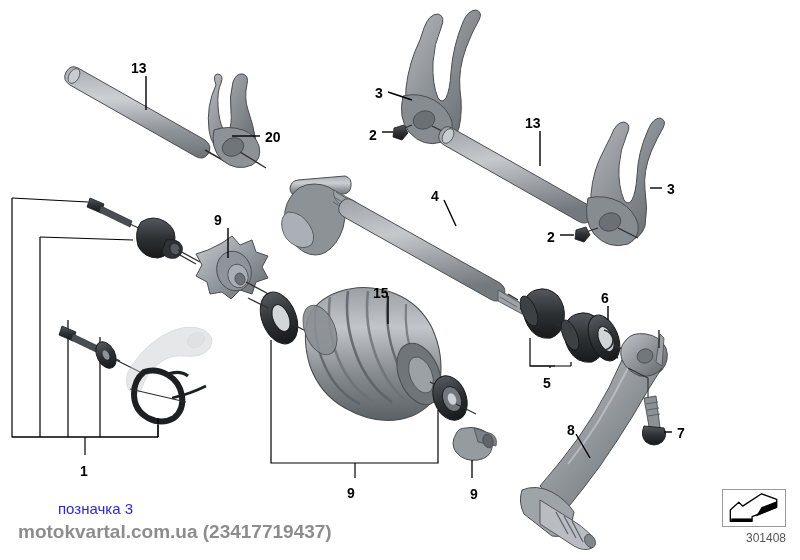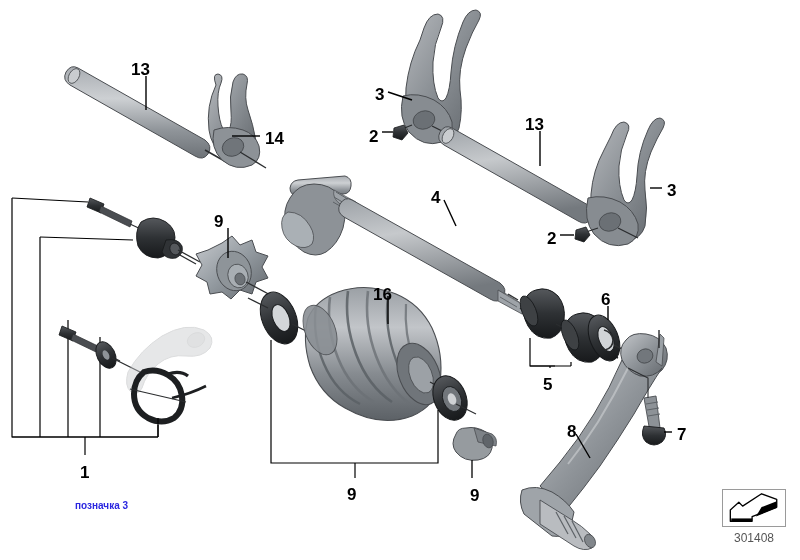--- a/index.html
+++ b/index.html
@@ -18,32 +18,32 @@
   #diagram-svg {
     position: absolute;
     left: 0; top: 0;
     width: 800px;
     height: 560px;
   }
   .callout {
     position: absolute;
     font-family: "Liberation Sans", sans-serif;
     font-weight: bold;
-    font-size: 17px;
+    font-size: 14px;
     color: #000000;
     line-height: 1;
     white-space: nowrap;
     user-select: none;
   }
   #watermark-brand {
     position: absolute;
-    left: 75px;
+    left: 58px;
     top: 500px;
-    font-size: 10px;
-    font-weight: bold;
+    font-size: 15px;
+    font-weight: normal;
     color: #2b27e0;
     letter-spacing: 0px;
     white-space: nowrap;
   }
   #watermark-site {
     position: absolute;
     left: 18px;
     top: 521px;
     font-size: 19px;
     font-weight: bold;
@@ -59,21 +59,21 @@
     height: 38px;
     border: 1px solid #9a9a9a;
     box-sizing: border-box;
     background: #ffffff;
   }
   #viewbox-code {
     position: absolute;
     left: 722px;
     top: 531px;
     width: 64px;
-    text-align: center;
+    text-align: right;
     font-size: 12px;
     color: #555555;
     font-weight: normal;
   }
 </style>
 </head>
 <body>
 
 <div id="page">
 
@@ -370,38 +370,39 @@
       <line x1="647" y1="410" x2="659" y2="408" stroke="#5d6266" stroke-width="1"></line>
       <line x1="648" y1="416" x2="660" y2="414" stroke="#5d6266" stroke-width="1"></line>
       <path d="M644 426 Q640 436 646 442 Q654 448 662 442 Q668 436 664 428 Z" fill="url(#gDark)" stroke="#17191b" stroke-width="0.9"></path>
       <polyline points="648,398 648,378 628,368" fill="none" stroke="#2b2d2f" stroke-width="1.1"></polyline>
     </g>
     <line x1="664" y1="432" x2="672" y2="432" stroke="#000" stroke-width="1.4"></line>
 
   </svg>
 
   <div class="callout" style="left:131px;  top:61px;">13</div>
-  <div class="callout" style="left:265px;  top:130px;">14</div>
+  <div class="callout" style="left:265px;  top:130px;">20</div>
   <div class="callout" style="left:375px;  top:86px;">3</div>
   <div class="callout" style="left:369px;  top:128px;">2</div>
   <div class="callout" style="left:525px;  top:116px;">13</div>
   <div class="callout" style="left:667px;  top:182px;">3</div>
   <div class="callout" style="left:547px;  top:230px;">2</div>
   <div class="callout" style="left:431px;  top:189px;">4</div>
   <div class="callout" style="left:214px;  top:213px;">9</div>
-  <div class="callout" style="left:373px;  top:286px;">16</div>
+  <div class="callout" style="left:373px;  top:286px;">15</div>
   <div class="callout" style="left:601px;  top:291px;">6</div>
   <div class="callout" style="left:543px;  top:376px;">5</div>
   <div class="callout" style="left:567px;  top:423px;">8</div>
   <div class="callout" style="left:677px;  top:426px;">7</div>
   <div class="callout" style="left:470px;  top:487px;">9</div>
   <div class="callout" style="left:347px;  top:486px;">9</div>
   <div class="callout" style="left:80px;   top:464px;">1</div>
 
   <div id="watermark-brand">позначка 3</div>
+  <div id="watermark-site">motokvartal.com.ua (23417719437)</div>
 
   <div id="viewbox">
     <svg viewBox="0 0 64 38" width="62" height="36">
       <path d="M7 21 L16 13 L20 17 L40 4 L56 10 L56 18 L30 28 L30 33 L7 33 Z" fill="#ffffff" stroke="#000000" stroke-width="1.4" stroke-linejoin="round"></path>
       <path d="M40 18 L56 12 L56 19 L34 28 Z" fill="#000000"></path>
       <path d="M8 30 L30 30 L30 33 L8 33 Z" fill="#000000"></path>
     </svg>
   </div>
   <div id="viewbox-code">301408</div>
 

